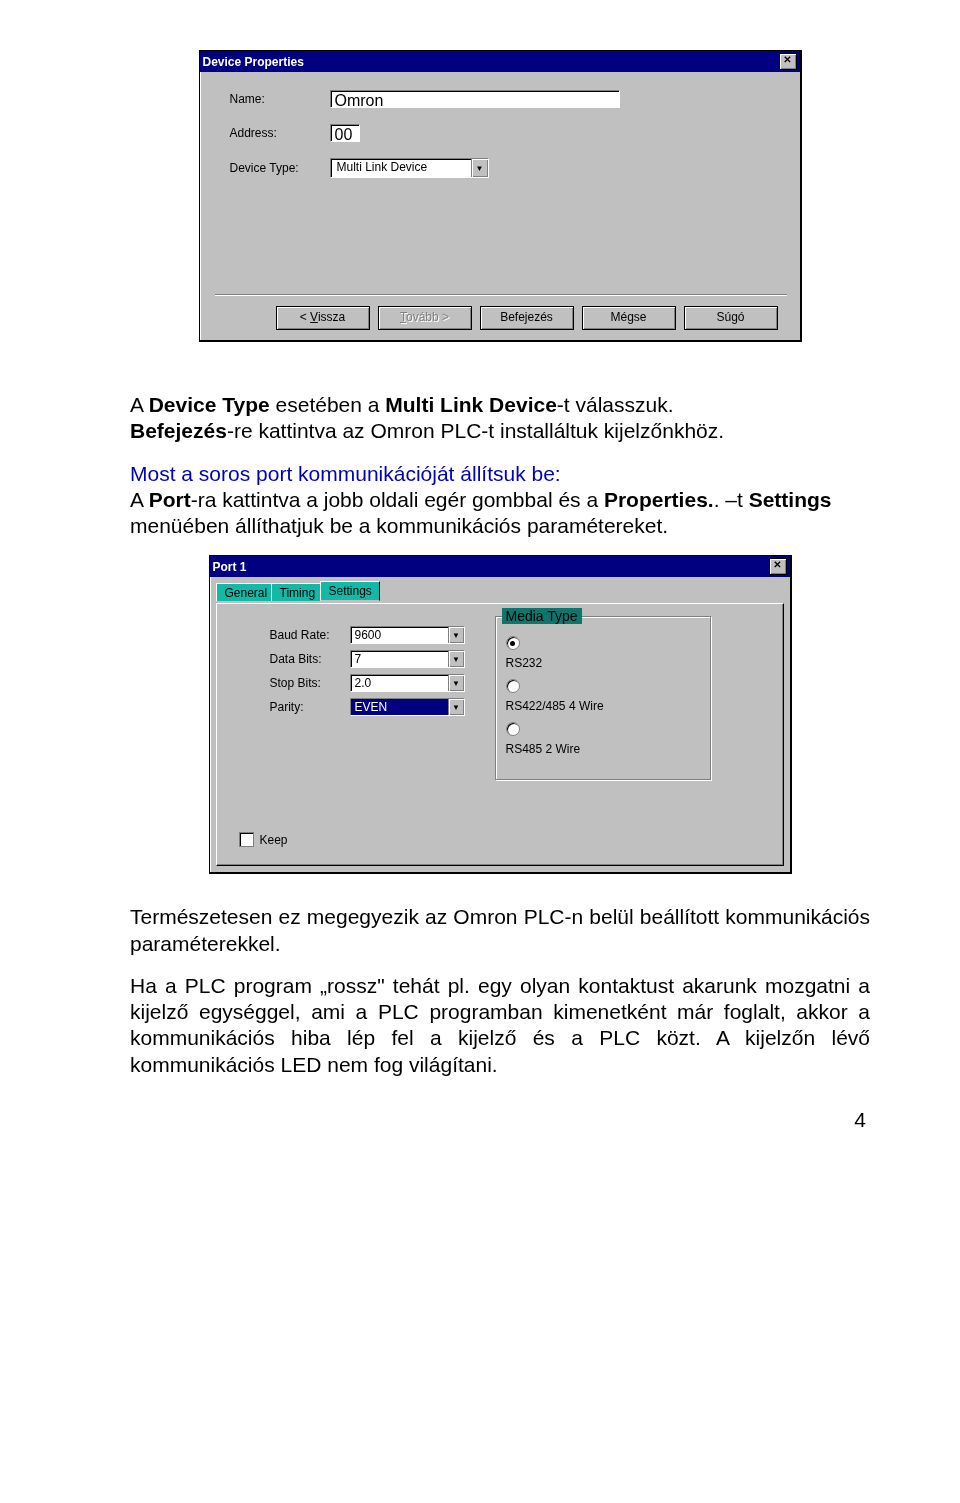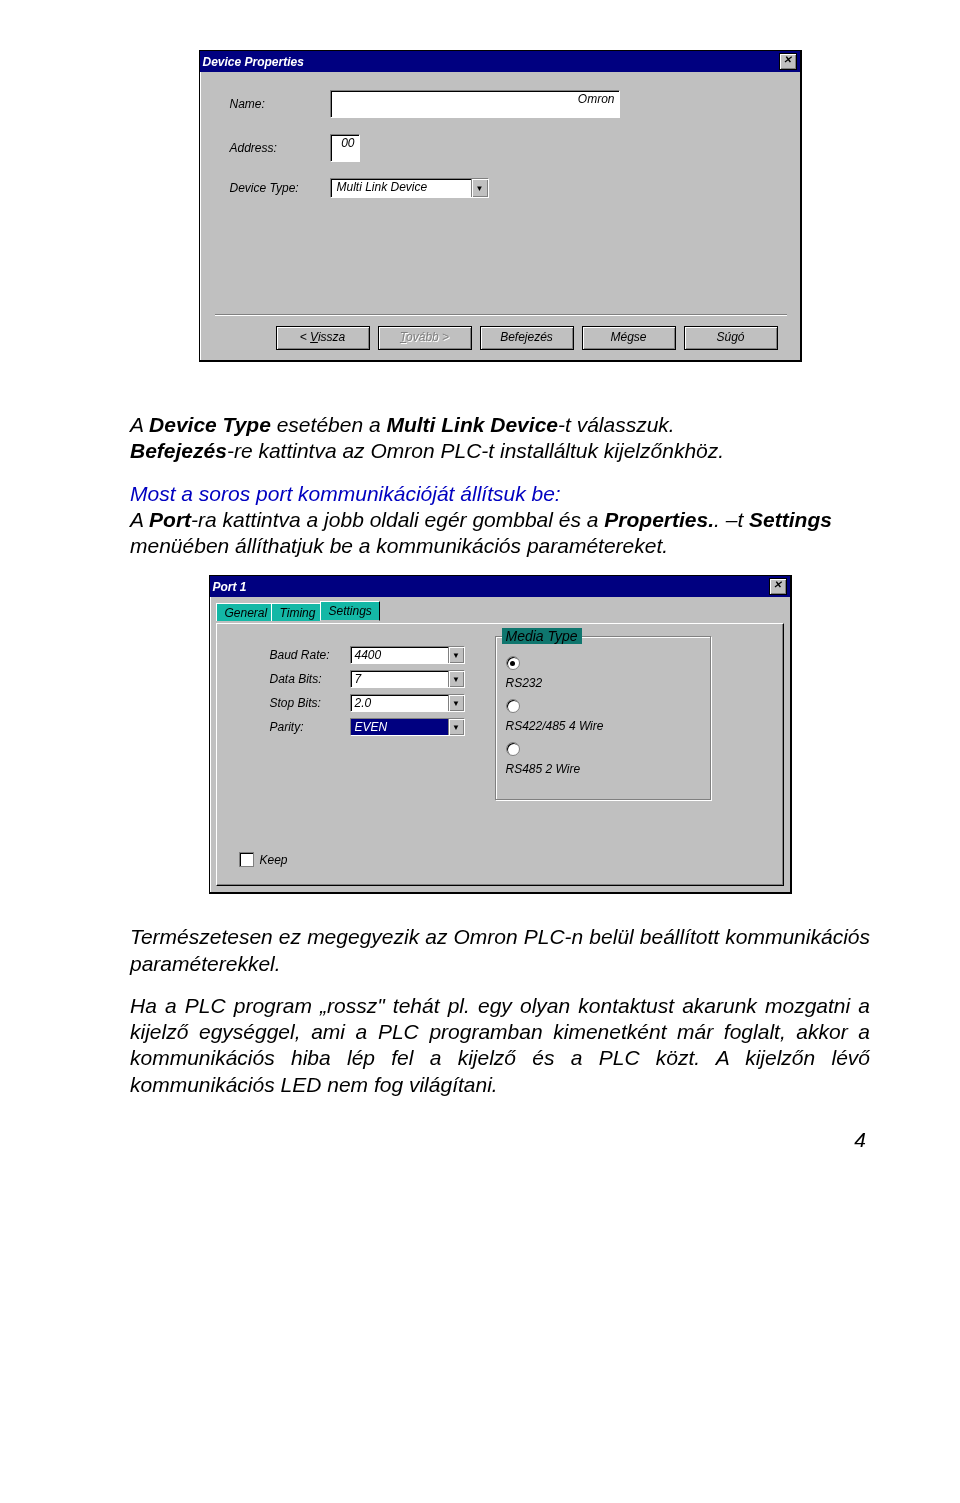--- a/index.html
+++ b/index.html
@@ -4,21 +4,20 @@
 <style>
   body {
     margin: 0;
     padding: 0;
     font-family: Arial, Helvetica, sans-serif;
     background: #fff;
     width: 960px;
   }
   .page {
     padding: 50px 90px 30px 130px;
-    font-style: italic;
   }
 
   
   .win-dialog {
     background: #c0c0c0;
     border: 1px solid #000;
     border-right: 2px solid #000;
     border-bottom: 2px solid #000;
     margin: 0 auto 50px auto;
     box-shadow: inset 1px 1px 0 #fff;
@@ -61,24 +60,23 @@
   .form-label {
     width: 100px;
   }
   .text-input {
     background: #fff;
     border: 1px solid #808080;
     border-right-color:#fff; border-bottom-color:#fff;
     box-shadow: inset 1px 1px 0 #000;
     padding: 1px 4px;
     font-family: "MS Sans Serif", Tahoma, sans-serif;
-    font-size: 12px;
-    height: 28px;
+    font-size: 16px;
+    height: 18px;
     box-sizing: border-box;
-    text-align: right;
   }
   .name-input { width: 290px; }
   .addr-input { width: 30px; }
   .select-wrap {
     display: inline-flex;
     align-items: stretch;
     background: #fff;
     border: 1px solid #808080;
     border-right-color:#fff; border-bottom-color:#fff;
     box-shadow: inset 1px 1px 0 #000;
@@ -279,21 +277,21 @@
         <div class="tab t1">General</div>
         <div class="tab t2">Timing</div>
         <div class="tab t3">Settings</div>
       </div>
       <div class="tab-panel">
         <div class="panel-flex">
           <div class="left-col">
             <div class="setting-row">
               <span class="setting-label">Baud Rate:</span>
               <div class="combo">
-                <span class="cval">4400</span>
+                <span class="cval">9600</span>
                 <span class="cbtn">▼</span>
               </div>
             </div>
             <div class="setting-row">
               <span class="setting-label">Data Bits:</span>
               <div class="combo">
                 <span class="cval">7</span>
                 <span class="cbtn">▼</span>
               </div>
             </div>

